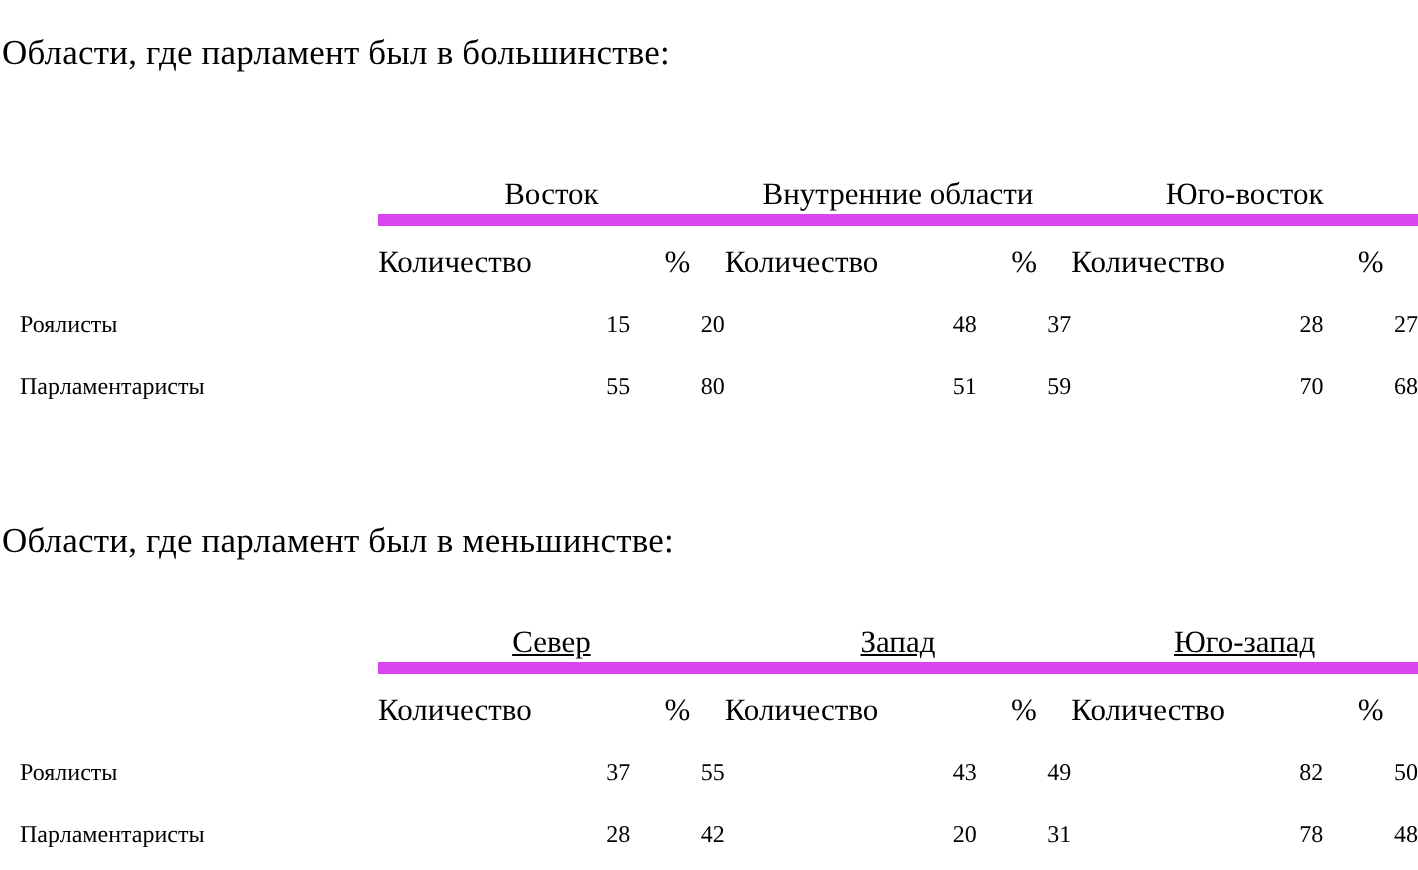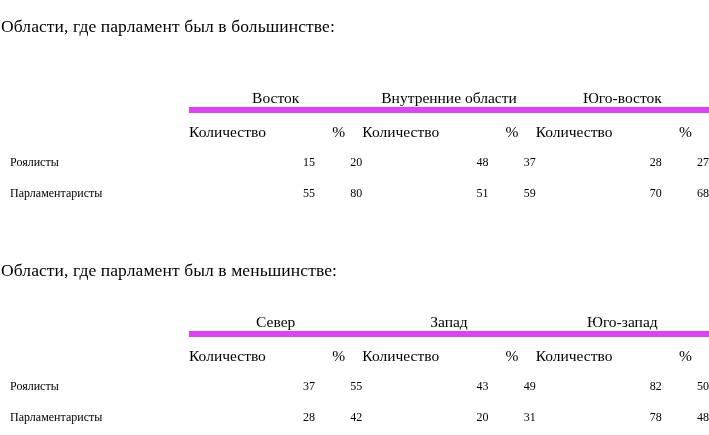--- a/index.html
+++ b/index.html
@@ -97,21 +97,21 @@
     text-align: right;
   }
 
   
   col.c-label { width: 180px; }
   col.c-count { width: 120px; }
   col.c-pct   { width: 45px; }
 
   
   .h-grp1 th { height: 49px; }
-  .h-grp2 th { height: 29px; }
+  .h-grp2 th { height: 29px; text-decoration: underline; }
   .h-sub th  { height: 28px; }
   .h-body td { height: 31px; }
 </style>
 </head>
 <body>
 
 <div class="page">
 
   <div class="section" style="top:0px;">
 

